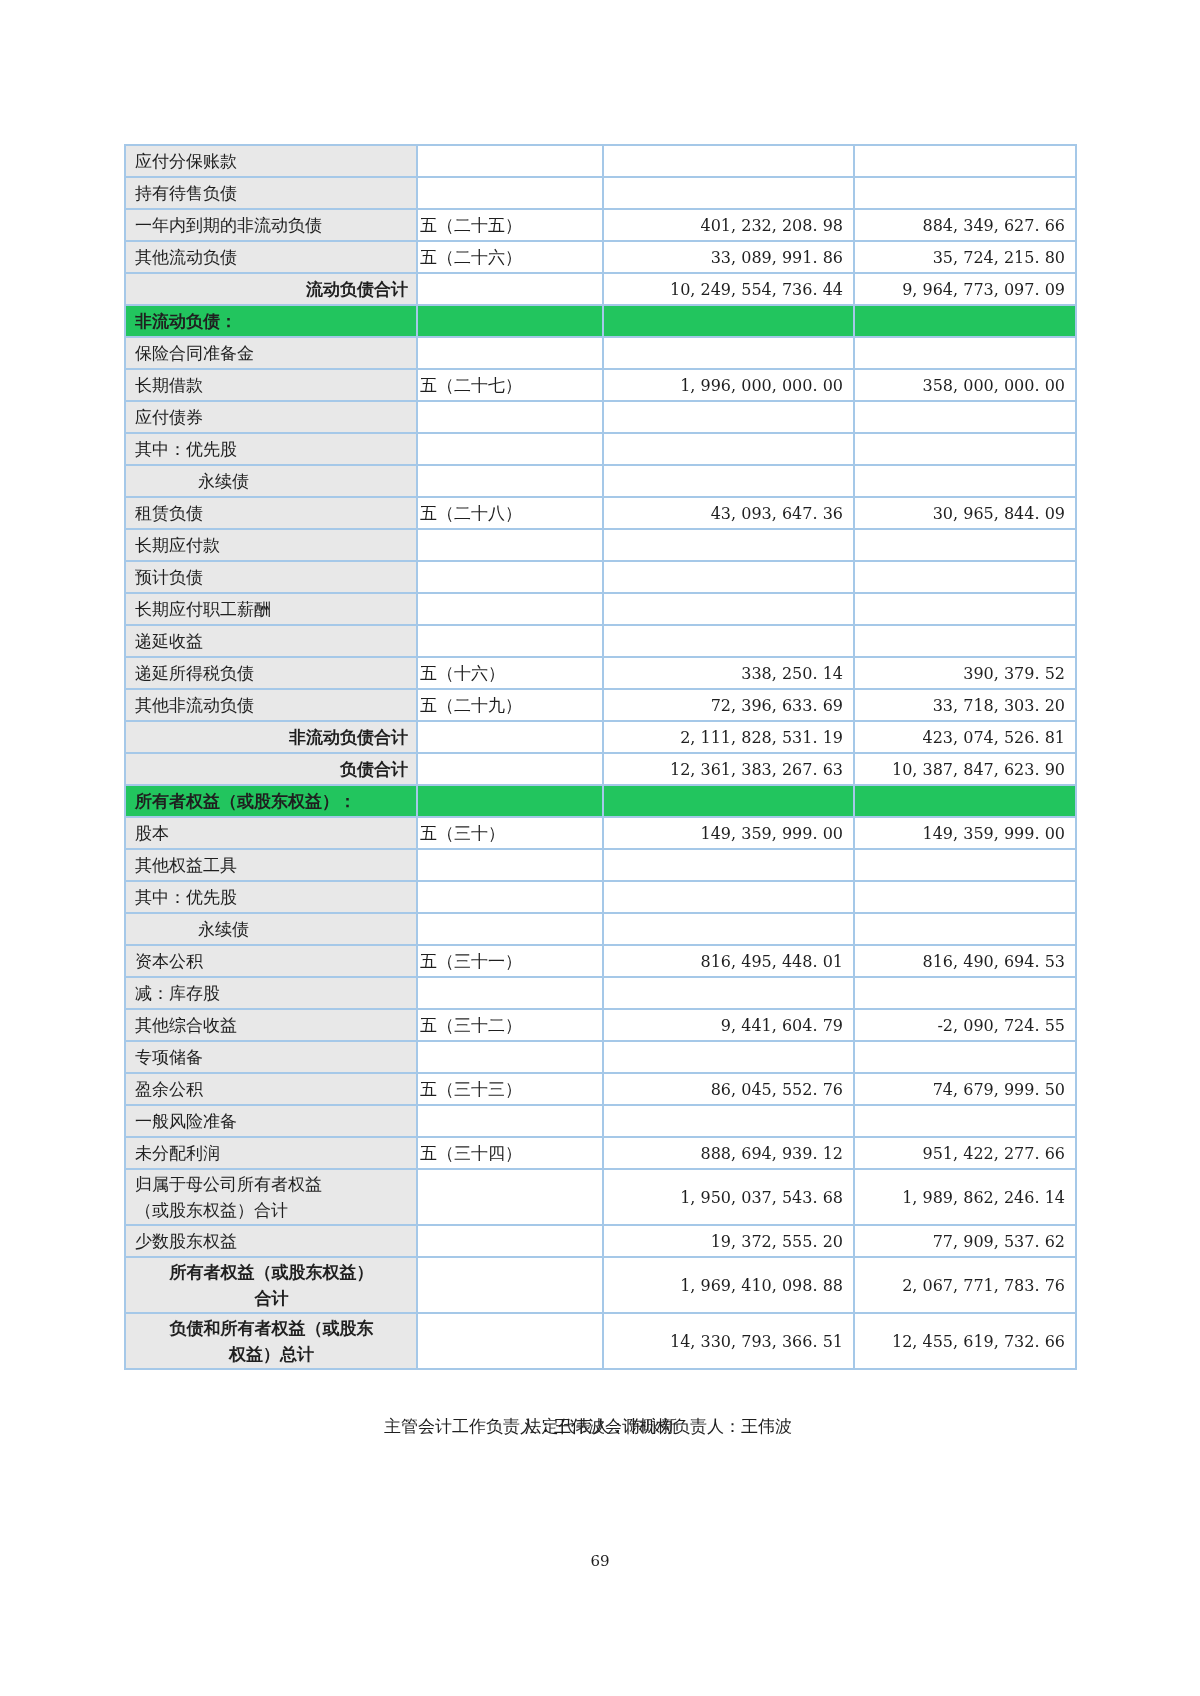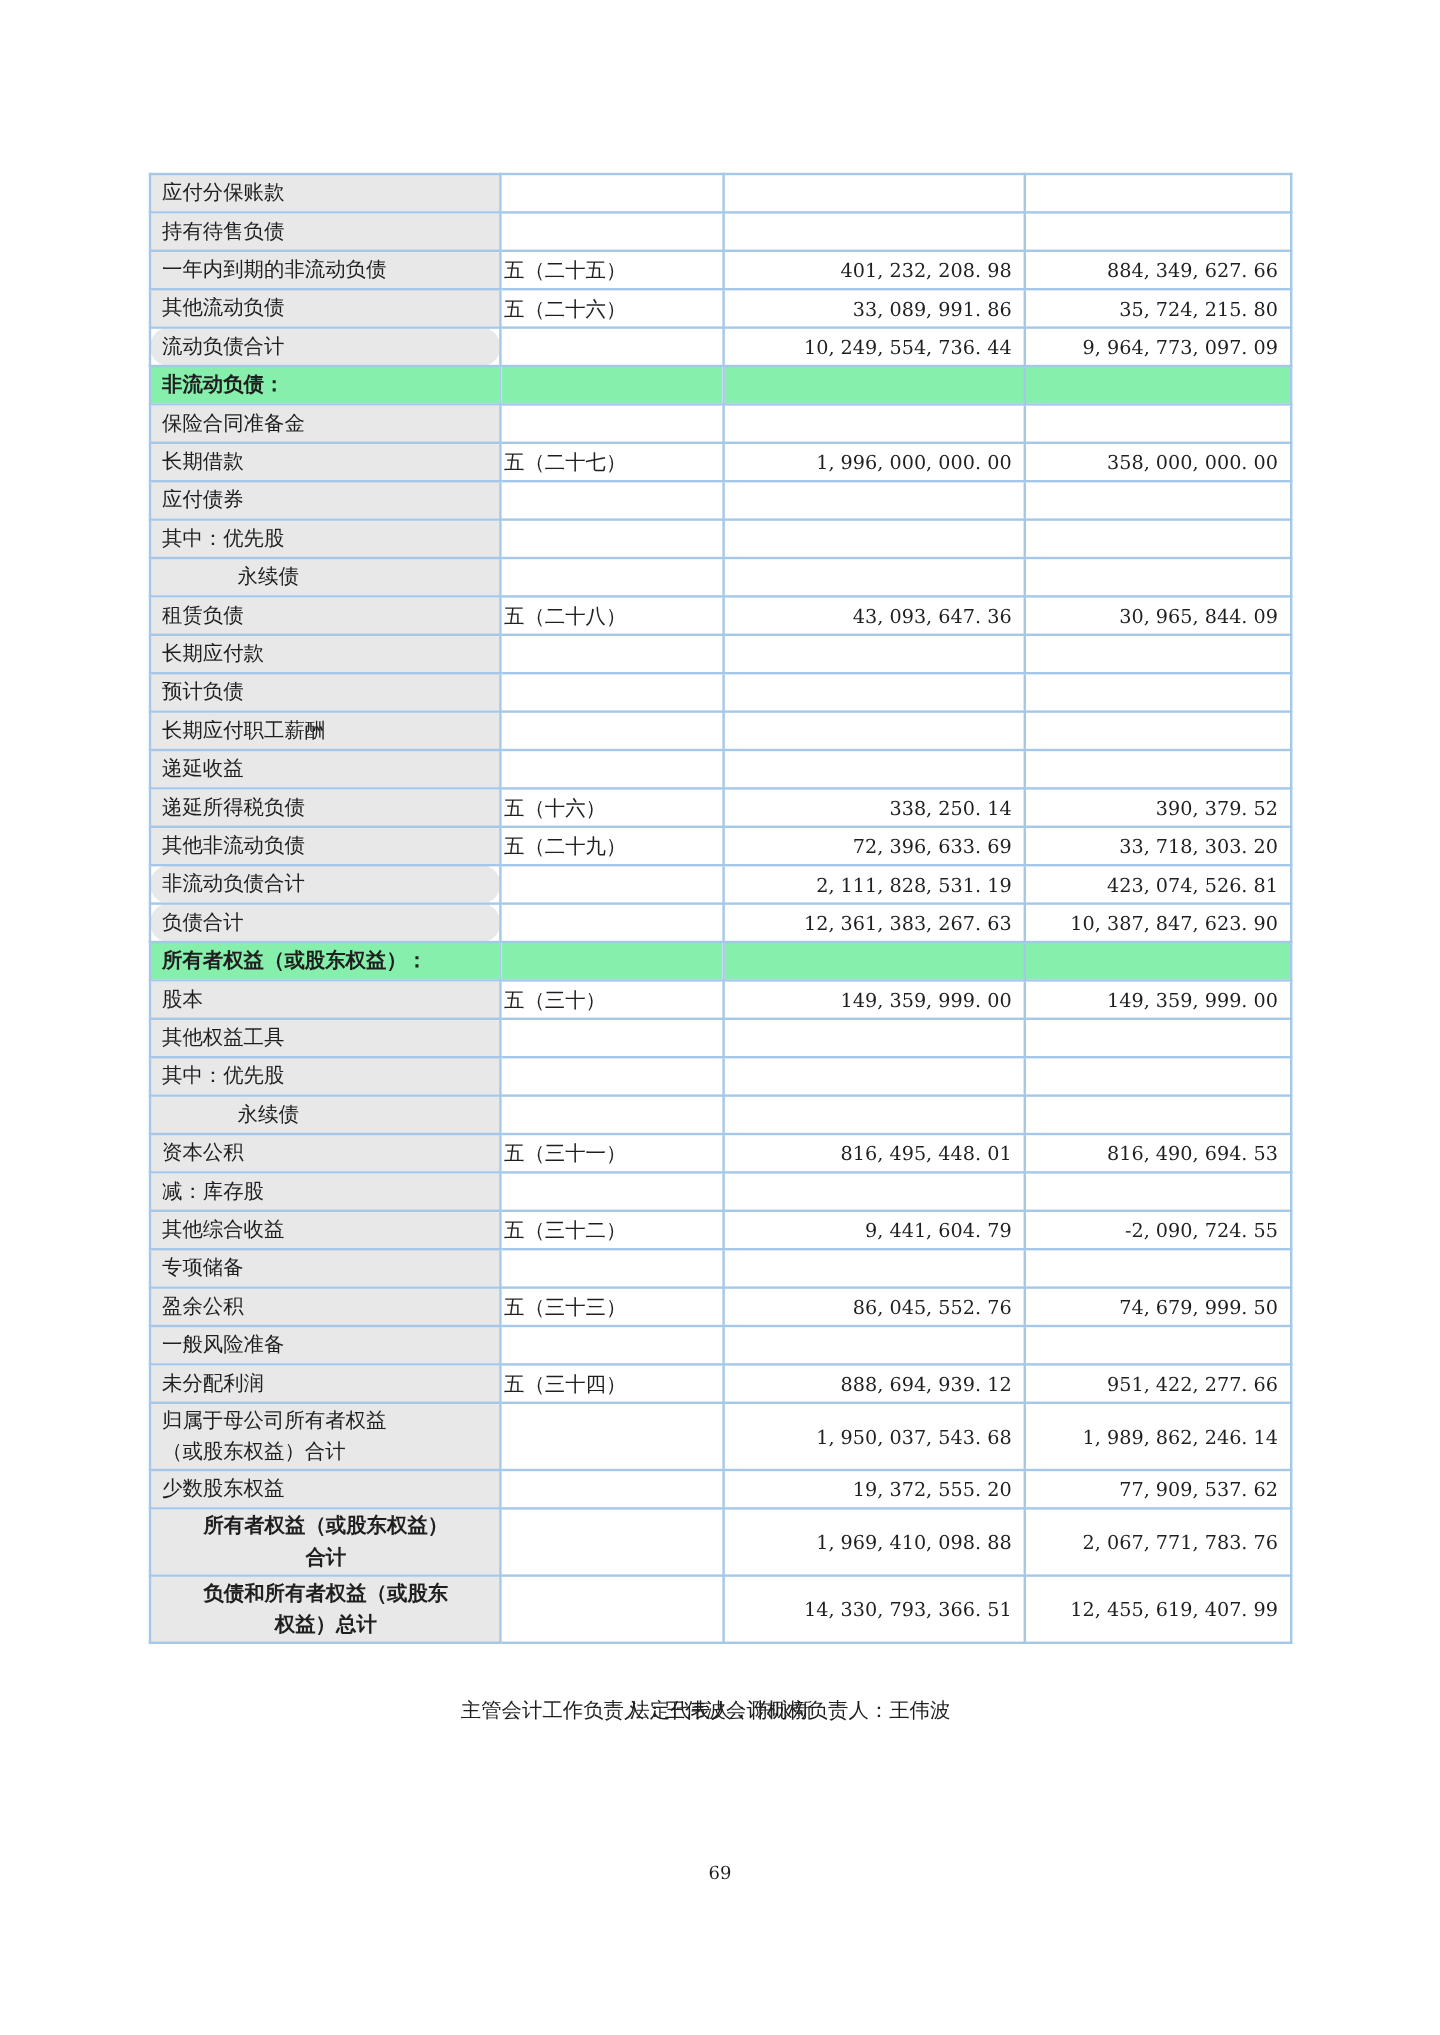--- a/index.html
+++ b/index.html
@@ -37,22 +37,22 @@
     padding:1px 2px;
   }
   td.num{
     background:#ffffff;
     font-size:16px;
     text-align:right;
     padding:1px 10px 1px 2px;
     white-space:nowrap;
   }
   tr.sub td.label{padding-left:72px;}
-  tr.total td.label{font-weight:normal;text-align:left;border-radius:16px;}
-  tr.section td{background:#86efac;}
+  tr.total td.label{font-weight:bold;text-align:right;}
+  tr.section td{background:#22c55e;}
   tr.section td.label{font-weight:bold;}
   tr.group{height:62px;}
   tr.group td.label{white-space:pre-line;}
   tr.total2{height:62px;}
   tr.total2 td.label{font-weight:bold;text-align:center;white-space:pre-line;}
   .footer{
     position:absolute;
     left:126px;top:1412px;
     width:950px;height:28px;
     font-size:17px;
@@ -294,21 +294,21 @@
 合计</td>
           <td class="note"></td>
           <td class="num">1, 969, 410, 098. 88</td>
           <td class="num">2, 067, 771, 783. 76</td>
         </tr>
         <tr class="total2">
           <td class="label">负债和所有者权益（或股东
 权益）总计</td>
           <td class="note"></td>
           <td class="num">14, 330, 793, 366. 51</td>
-          <td class="num">12, 455, 619, 407. 99</td>
+          <td class="num">12, 455, 619, 732. 66</td>
         </tr>
       </tbody>
   </table>
 
   <div class="footer">
     <span>法定代表人：陈咏新</span>
     <span class="acct">主管会计工作负责人：王伟波会计机构负责人：王伟波</span>
   </div>
 
   <div class="page-num">69</div>

